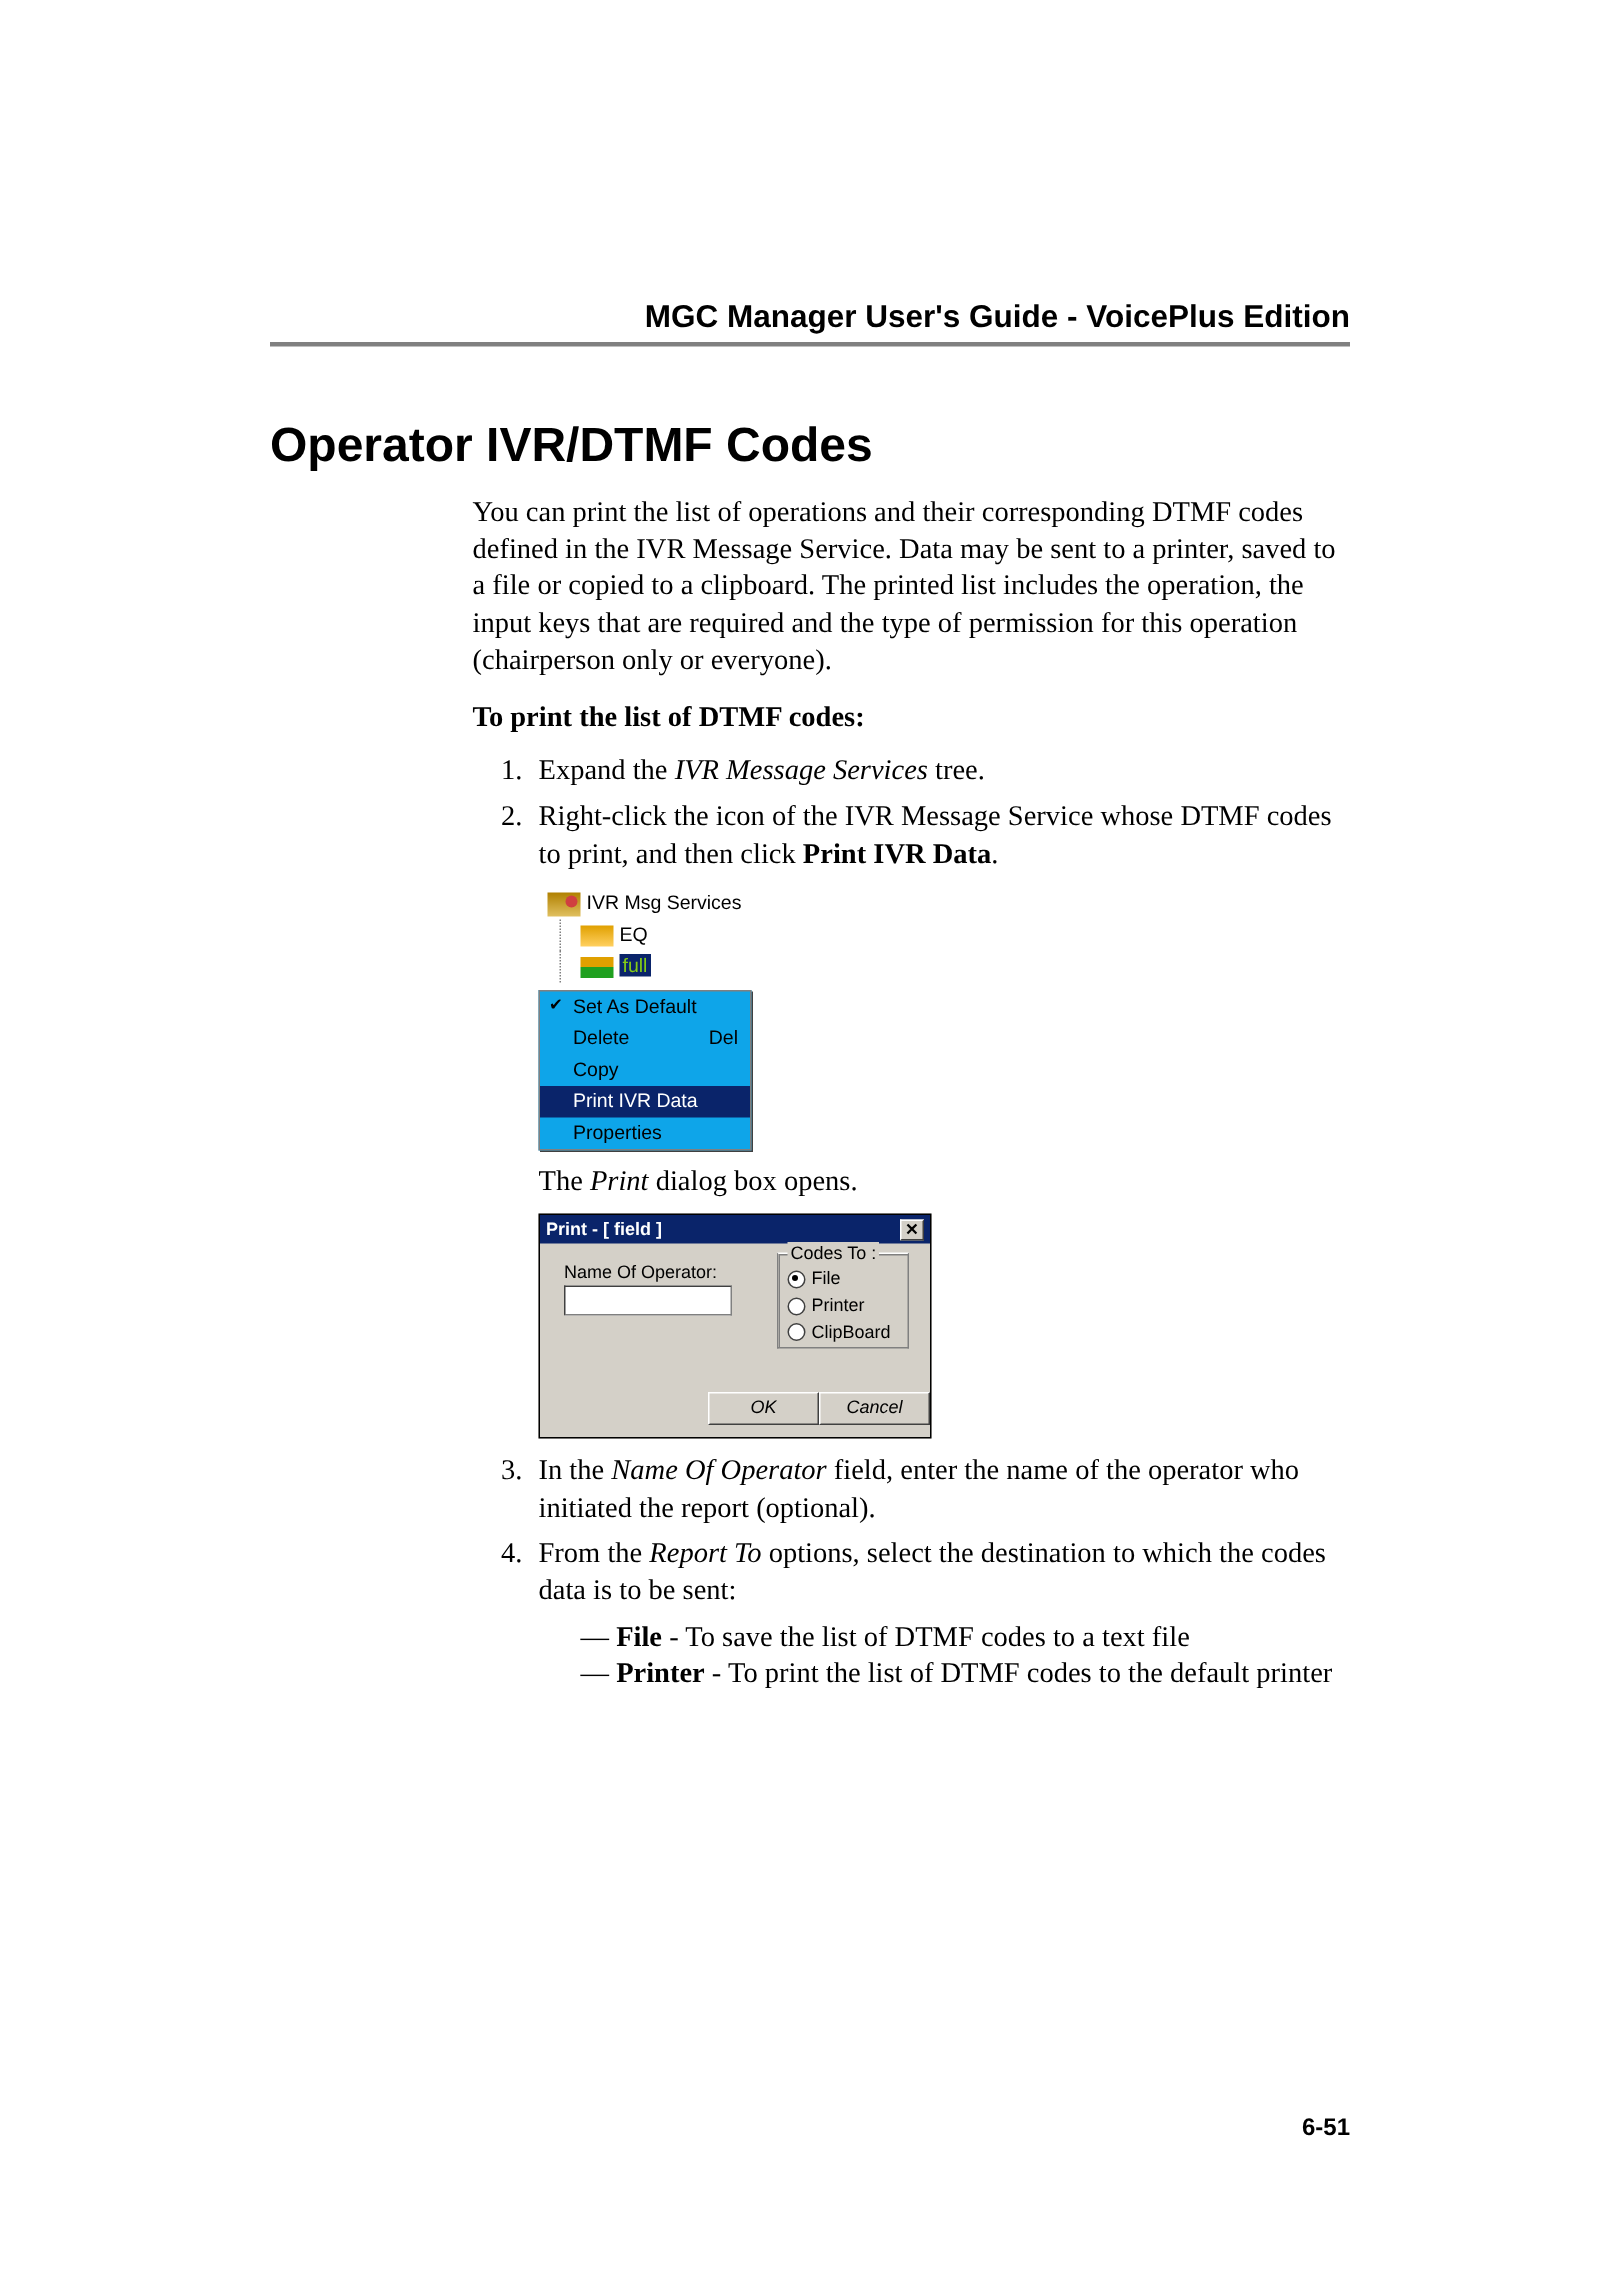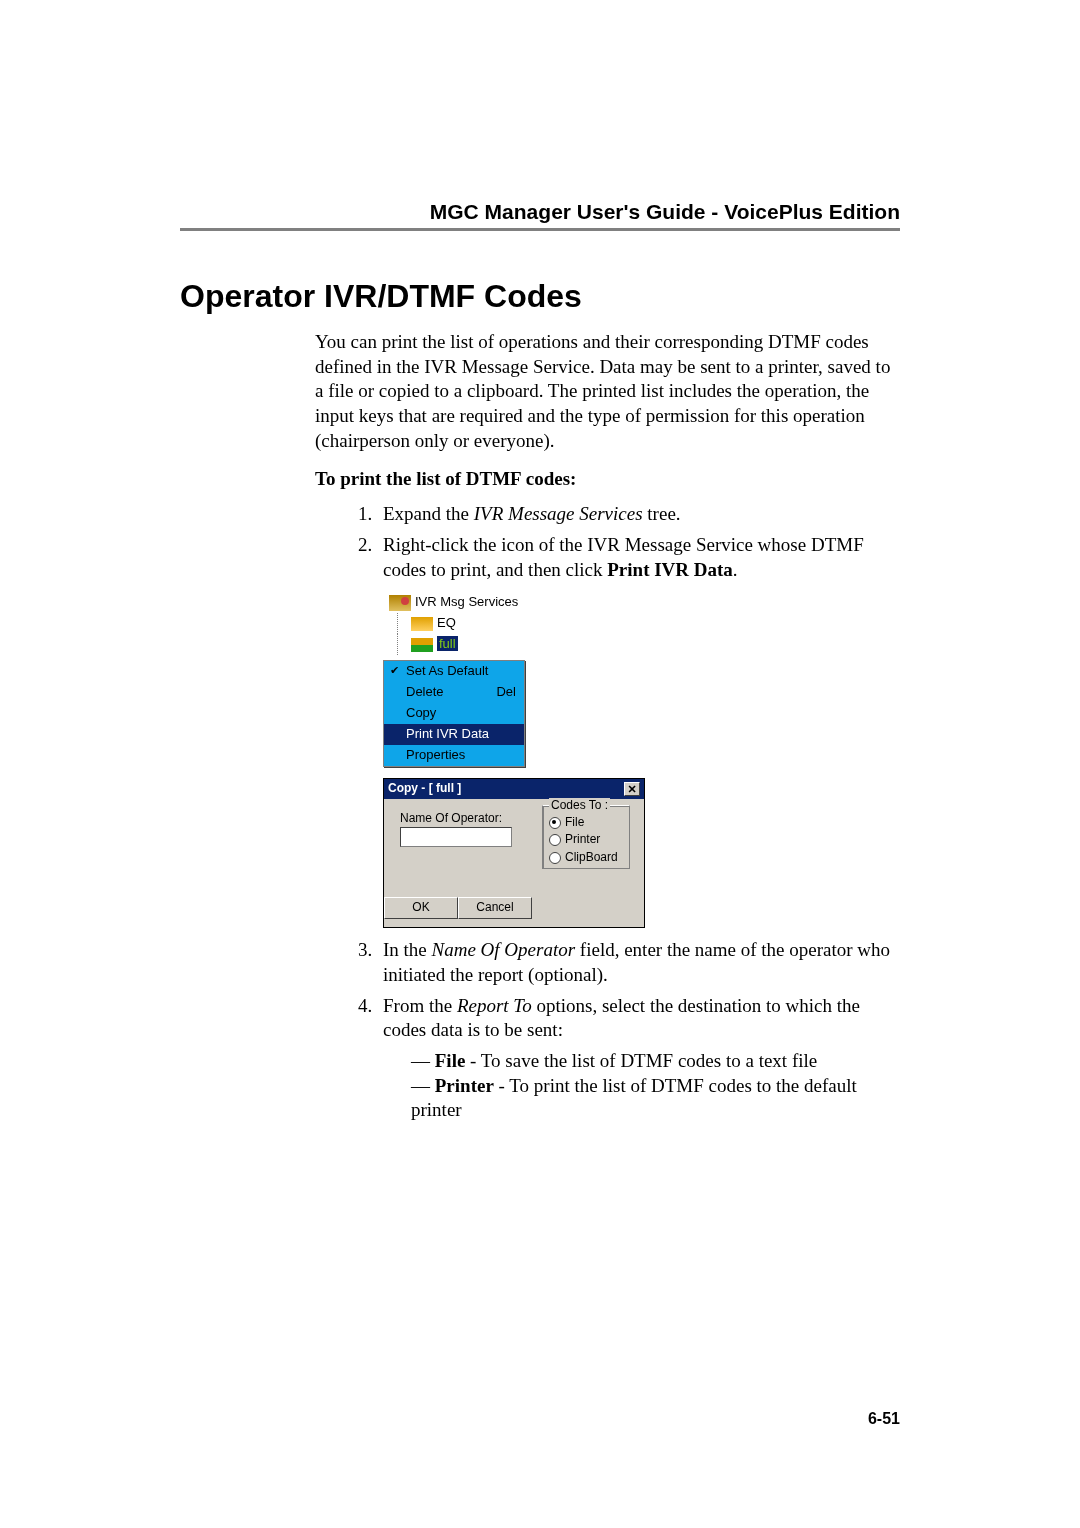--- a/index.html
+++ b/index.html
@@ -52,21 +52,20 @@
   }
   .bold { font-weight: bold; }
   .italic { font-style: italic; }
   ol.steps {
     margin: 10px 0 0 0;
     padding-left: 38px;
   }
   ol.steps > li {
     margin-bottom: 6px;
     padding-left: 6px;
-    margin-left: 24px;
   }
   .sublist {
     margin: 6px 0 0 0;
     padding-left: 28px;
     list-style: none;
   }
   .sublist li::before {
     content: "—  ";
   }
 
@@ -185,21 +184,21 @@
     display:inline-block; width:10px; height:10px; border:1px solid #404040;
     border-radius:50%; background:#fff; margin-right:4px; vertical-align:middle;
     position:relative;
   }
   .radio.on::after{
     content:""; position:absolute; left:2px; top:2px; width:4px; height:4px;
     background:#000; border-radius:50%;
   }
   .dlg-buttons{
     position:absolute; left:0; right:0; bottom:8px;
-    display:flex; justify-content:flex-start;
+    display:flex; justify-content:flex-end;font-style:italic;
   }
   .winbtn{
     width:72px; height:20px; background:#d4d0c8;
     border:1px solid #fff; border-right-color:#404040; border-bottom-color:#404040;
     text-align:center; line-height:18px;
   }
 
   .page-num{
     position:absolute;
     bottom: 100px;
@@ -249,25 +248,28 @@
             <div class="mi">
               <span>Delete</span>
               <span class="accel">Del</span>
             </div>
             <div class="mi">Copy</div>
             <div class="mi sel">Print IVR Data</div>
             <div class="mi">Properties</div>
           </div>
         </div>
 
+        <div>
+          <span>The </span><span class="italic">Print</span><span> dialog box opens.</span>
+        </div>
 
         
         <div class="print-dialog">
           <div class="titlebar">
-            <span>Copy - [ full ]</span>
+            <span>Print - [ field ]</span>
             <span class="close-x">✕</span>
           </div>
           <div class="dlg-body">
             <div class="op-label">Name Of Operator:</div>
             <div class="op-input"></div>
 
             <div class="groupbox">
               <div class="legend">Codes To :</div>
               <div style="height:8px;"></div>
               <div class="radio-row"><span class="radio on"></span><span>File</span></div>

